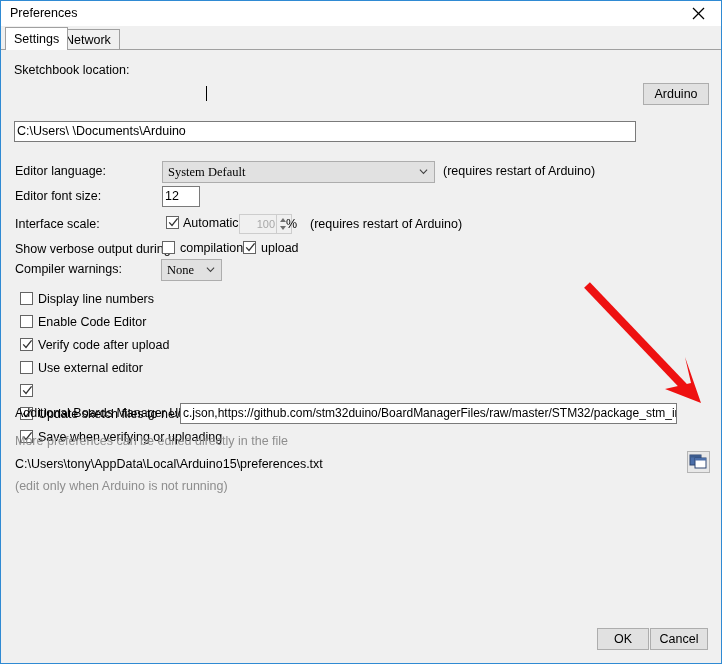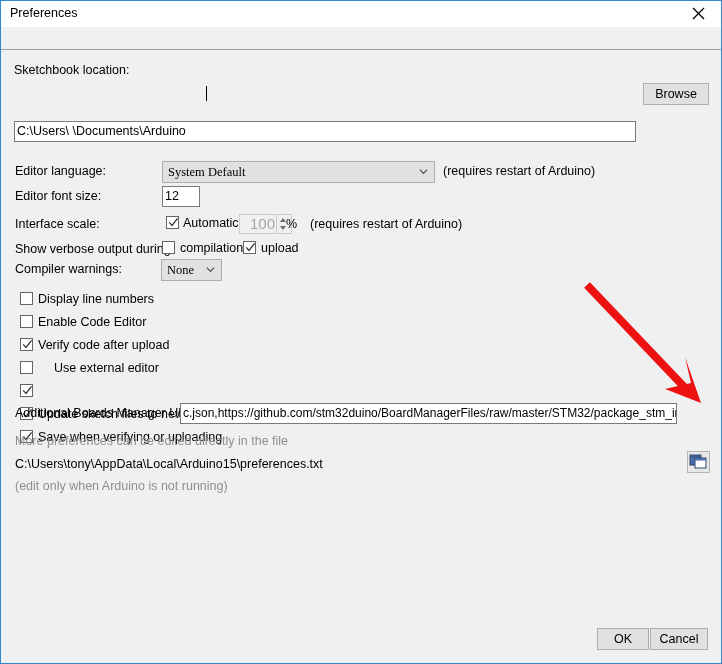--- a/index.html
+++ b/index.html
@@ -182,21 +182,21 @@
   }
 
   
   #scale-spin {
     position: absolute;
     left: 237px; top: 164px;
     width: 53px; height: 20px;
     box-sizing: border-box;
     border: 1px solid #cdcdcd;
     background: #f0f0f0;
-    font-size: 15px;
+    font-size: 11px;
     color: #a8a8a8;
     text-align: right;
     padding-right: 16px;
     line-height: 18px;
   }
   #scale-spin .sp-btns {
     position: absolute;
     right: 1px; top: 0;
     width: 13px; height: 18px;
     border-left: 1px solid #cdcdcd;
@@ -255,29 +255,37 @@
   <div id="titlebar">
     <div id="title-text">Preferences</div>
     <div id="close-btn">
       <svg width="13" height="13" viewBox="0 0 13 13">
         <line x1="1" y1="1" x2="12" y2="12" stroke="#000" stroke-width="1.2"></line>
         <line x1="12" y1="1" x2="1" y2="12" stroke="#000" stroke-width="1.2"></line>
       </svg>
     </div>
   </div>
 
+  <div id="tabstrip">
+    <div class="tab active" id="tab-settings">
+      <span>Settings</span>
+    </div>
+    <div class="tab" id="tab-network">
+      <span>Network</span>
+    </div>
+  </div>
   <div id="tabline"></div>
 
   <div id="content">
 
     <div class="lbl" style="left:12px; top:13px;">Sketchbook location:</div>
     <div class="tinput" id="sketch-input">C:\Users\      \Documents\Arduino</div>
     <div id="sketch-caret"></div>
     <div class="btn" id="browse-btn">
-      <span>Browse</span>
+      <span>Arduino</span>
     </div>
 
     <div class="lbl" style="left:13px; top:114px;">Editor language:</div>
     <div class="combo" id="lang-combo">
       <span>System Default</span>
       <svg class="chev" viewBox="0 0 10 7">
         <polyline points="0.8,0.8 5,5.2 9.2,0.8" fill="none" stroke="#404040" stroke-width="1.2"></polyline>
       </svg>
     </div>
     <div class="lbl" style="left:441px; top:114px;">(requires restart of Arduino)</div>
@@ -327,21 +335,21 @@
     <div class="cbrow-label" style="left:36px; top:265px;">Enable Code Editor</div>
 
     <div class="cb" style="left:18px; top:288px;">
       <svg width="13" height="13" viewBox="0 0 13 13">
         <polyline points="2.2,6.4 5,9.4 10.6,2.4" fill="none" stroke="#333" stroke-width="1.3"></polyline>
       </svg>
     </div>
     <div class="cbrow-label" style="left:36px; top:288px;">Verify code after upload</div>
 
     <div class="cb" style="left:18px; top:311px;"></div>
-    <div class="cbrow-label" style="left:52px; top:311px;">Use external editor</div>
+    <div class="cbrow-label" style="left:36px; top:311px;">Use external editor</div>
 
     <div class="cb" style="left:18px; top:334px;">
       <svg width="13" height="13" viewBox="0 0 13 13">
         <polyline points="2.2,6.4 5,9.4 10.6,2.4" fill="none" stroke="#333" stroke-width="1.3"></polyline>
       </svg>
     </div>
 
     <div class="cb" style="left:18px; top:357px;">
       <svg width="13" height="13" viewBox="0 0 13 13">
         <polyline points="2.2,6.4 5,9.4 10.6,2.4" fill="none" stroke="#333" stroke-width="1.3"></polyline>

